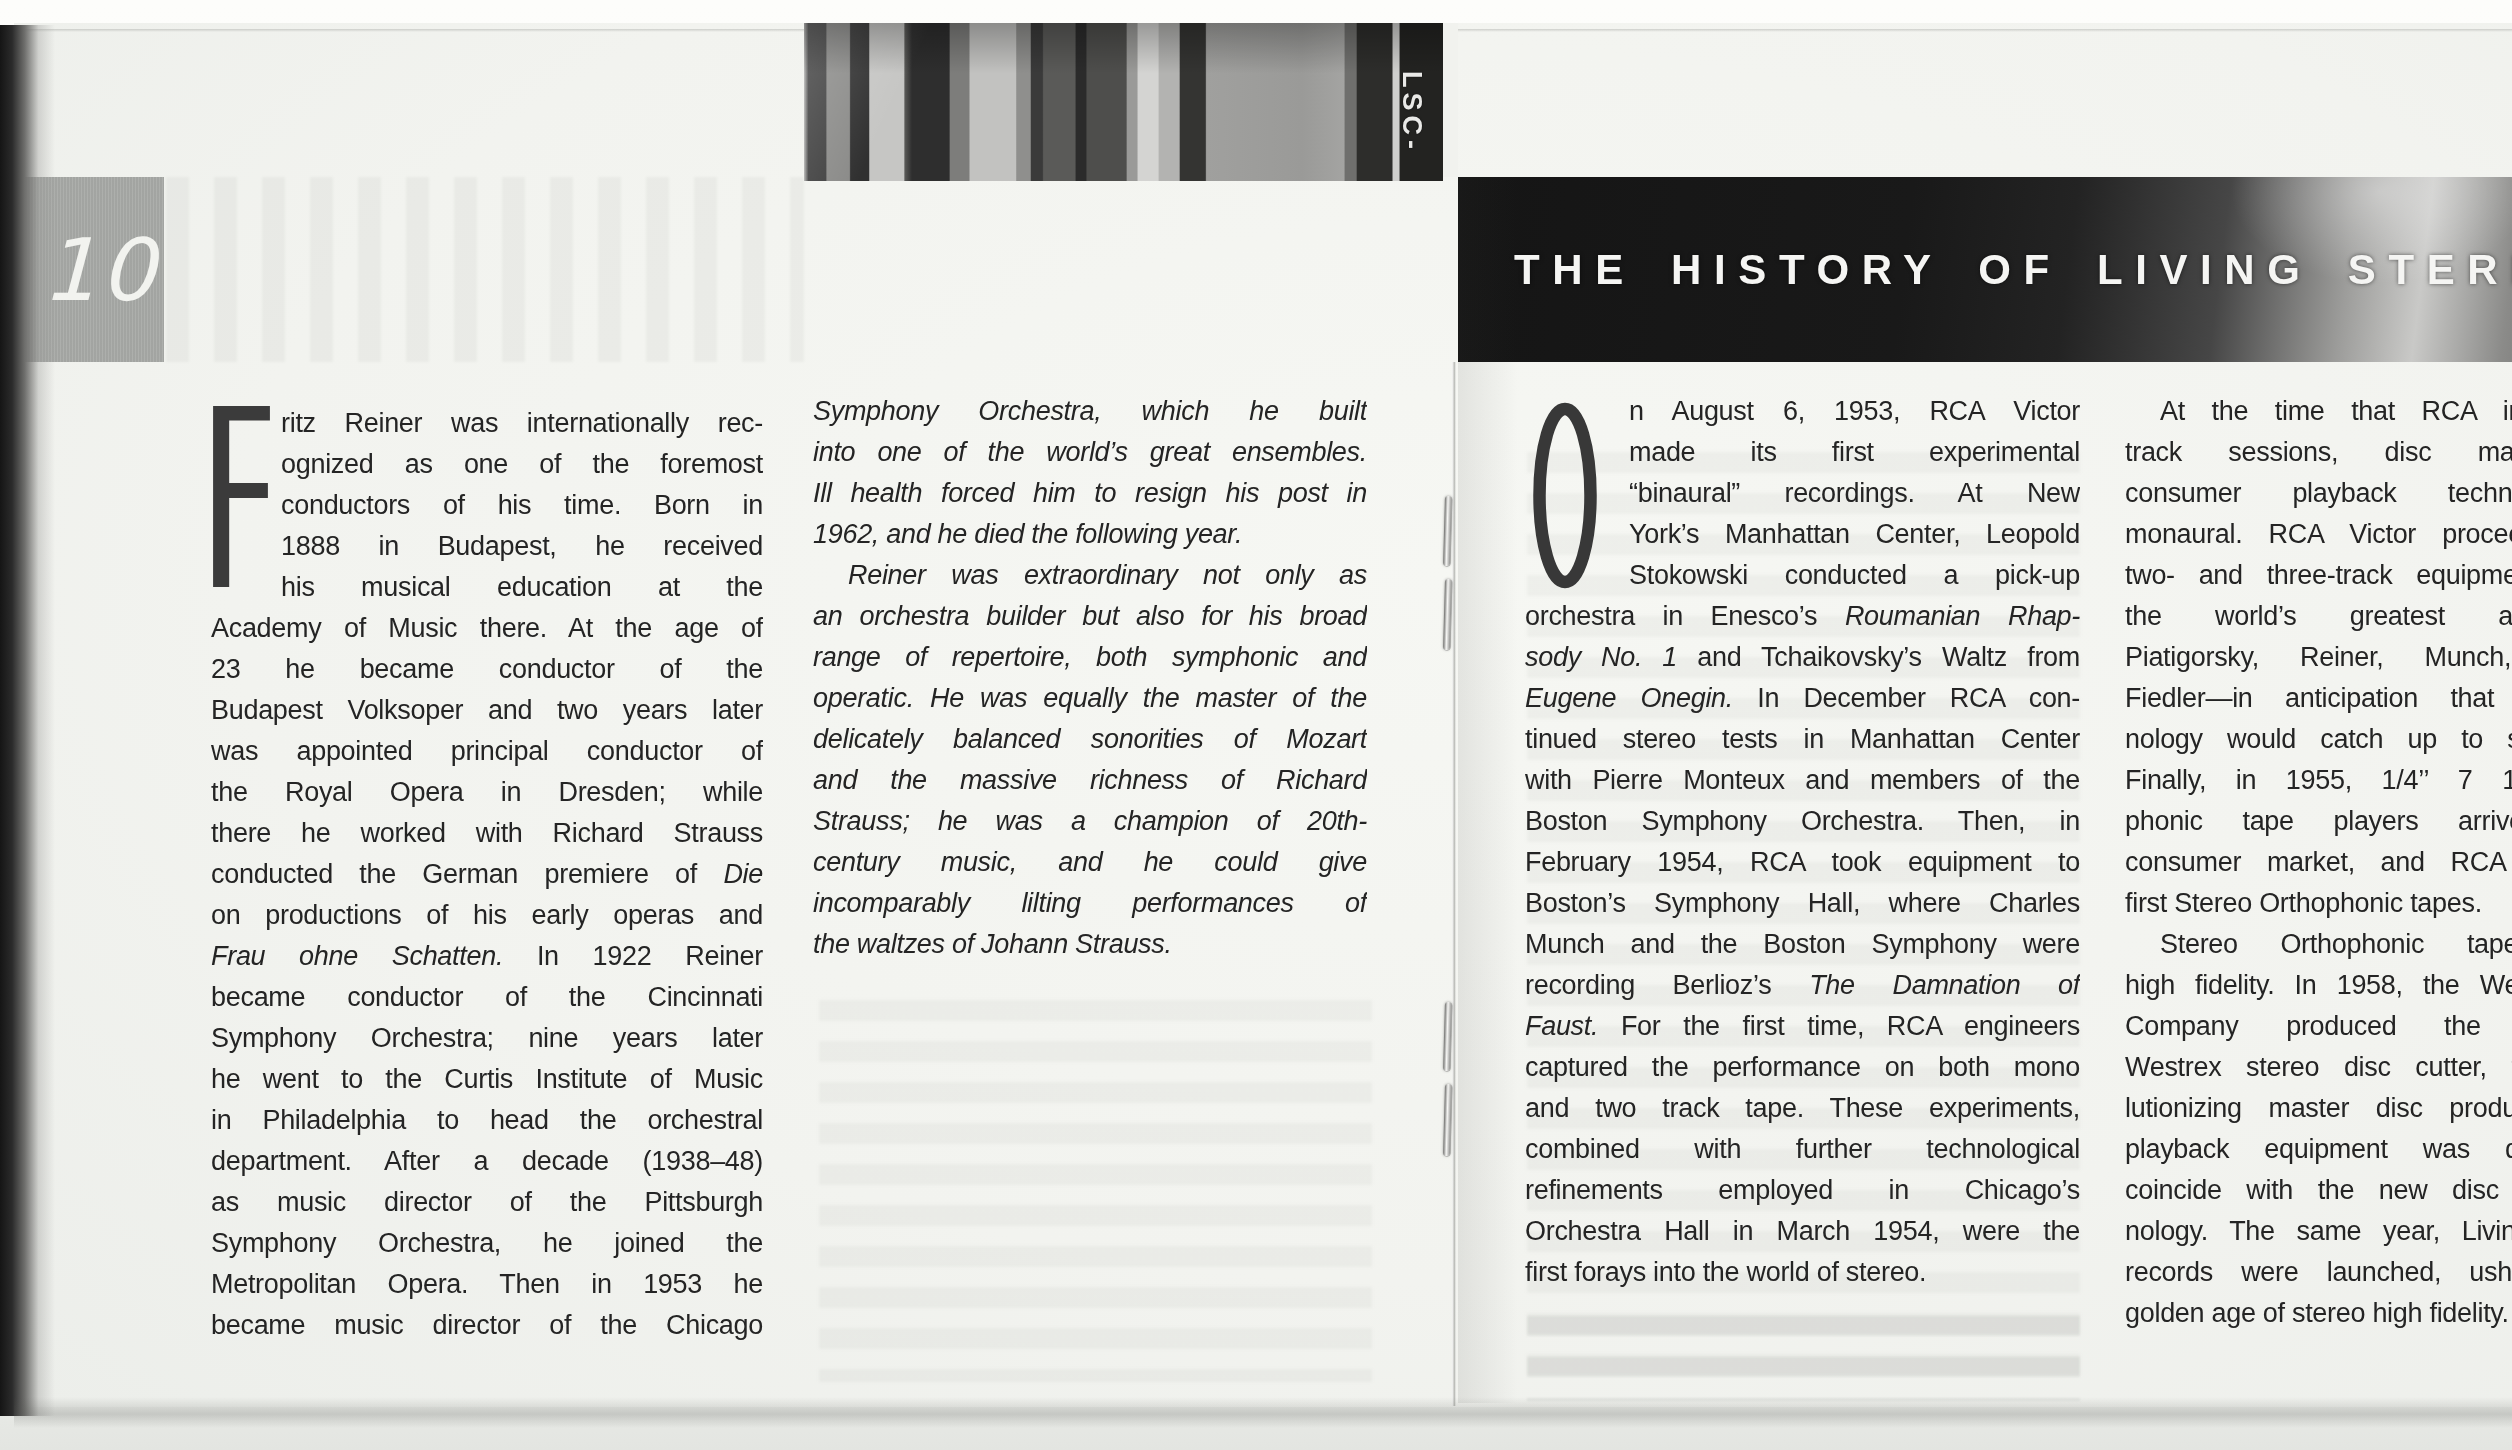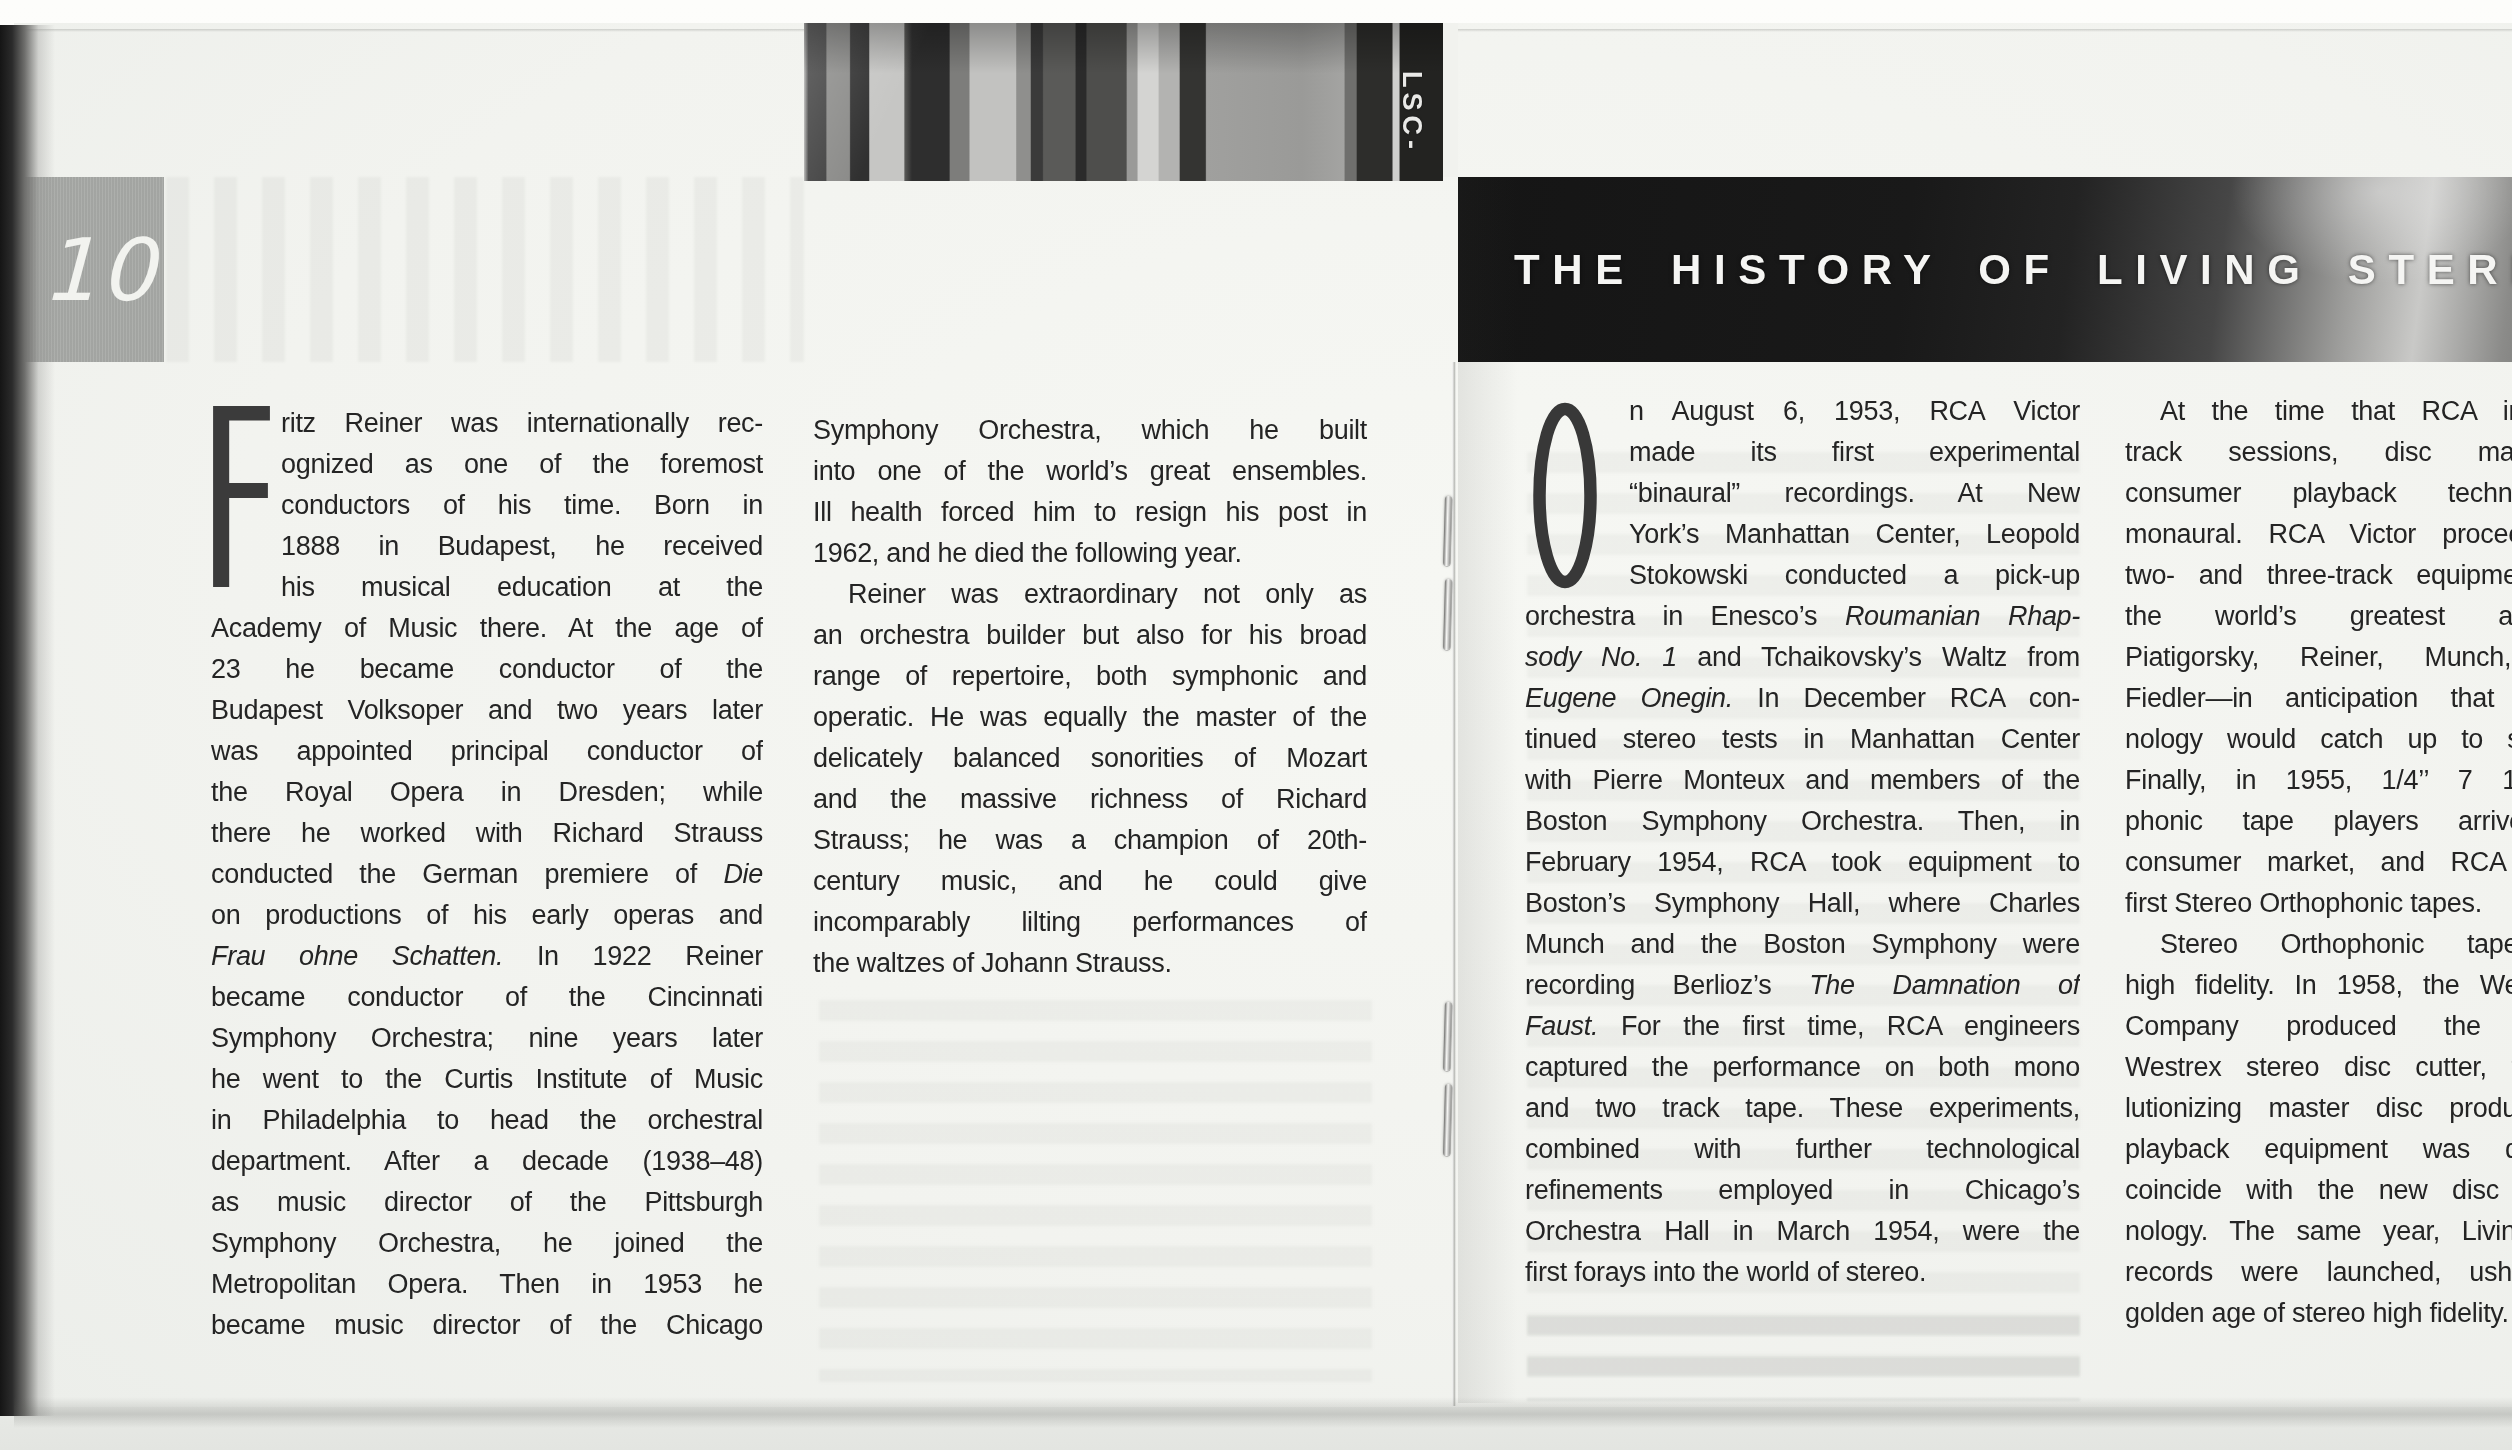--- a/index.html
+++ b/index.html
@@ -132,21 +132,21 @@
   }
   .col .line{
     text-align:justify;text-align-last:justify;
     height:41px;overflow:hidden;white-space:normal;
   }
   .col .line.end{text-align-last:left;}
   .col .line.ind-drop{padding-left:var(--ind,70px);}
   .col .line.ind-p{padding-left:35px;}
   .col .line i{}
   #colL1{left:211px;top:403px;width:552px;--ind:70px;}
-  #colL2{left:813px;top:410px;width:554px;}
+  #colL2{left:813px;top:391px;width:554px;font-style:italic;}
   #colR1{left:1525px;top:391px;width:555px;--ind:104px;}
   #colR2{left:2125px;top:391px;width:559px;}
 
   
   .dropcap{color:#3b3b3b;}
   .dc-f{left:213px;top:406px;width:57px;height:181px;}
   .dc-o{left:1533px;top:402px;width:64px;height:187px;}
 </style>
 </head>
 <body>

